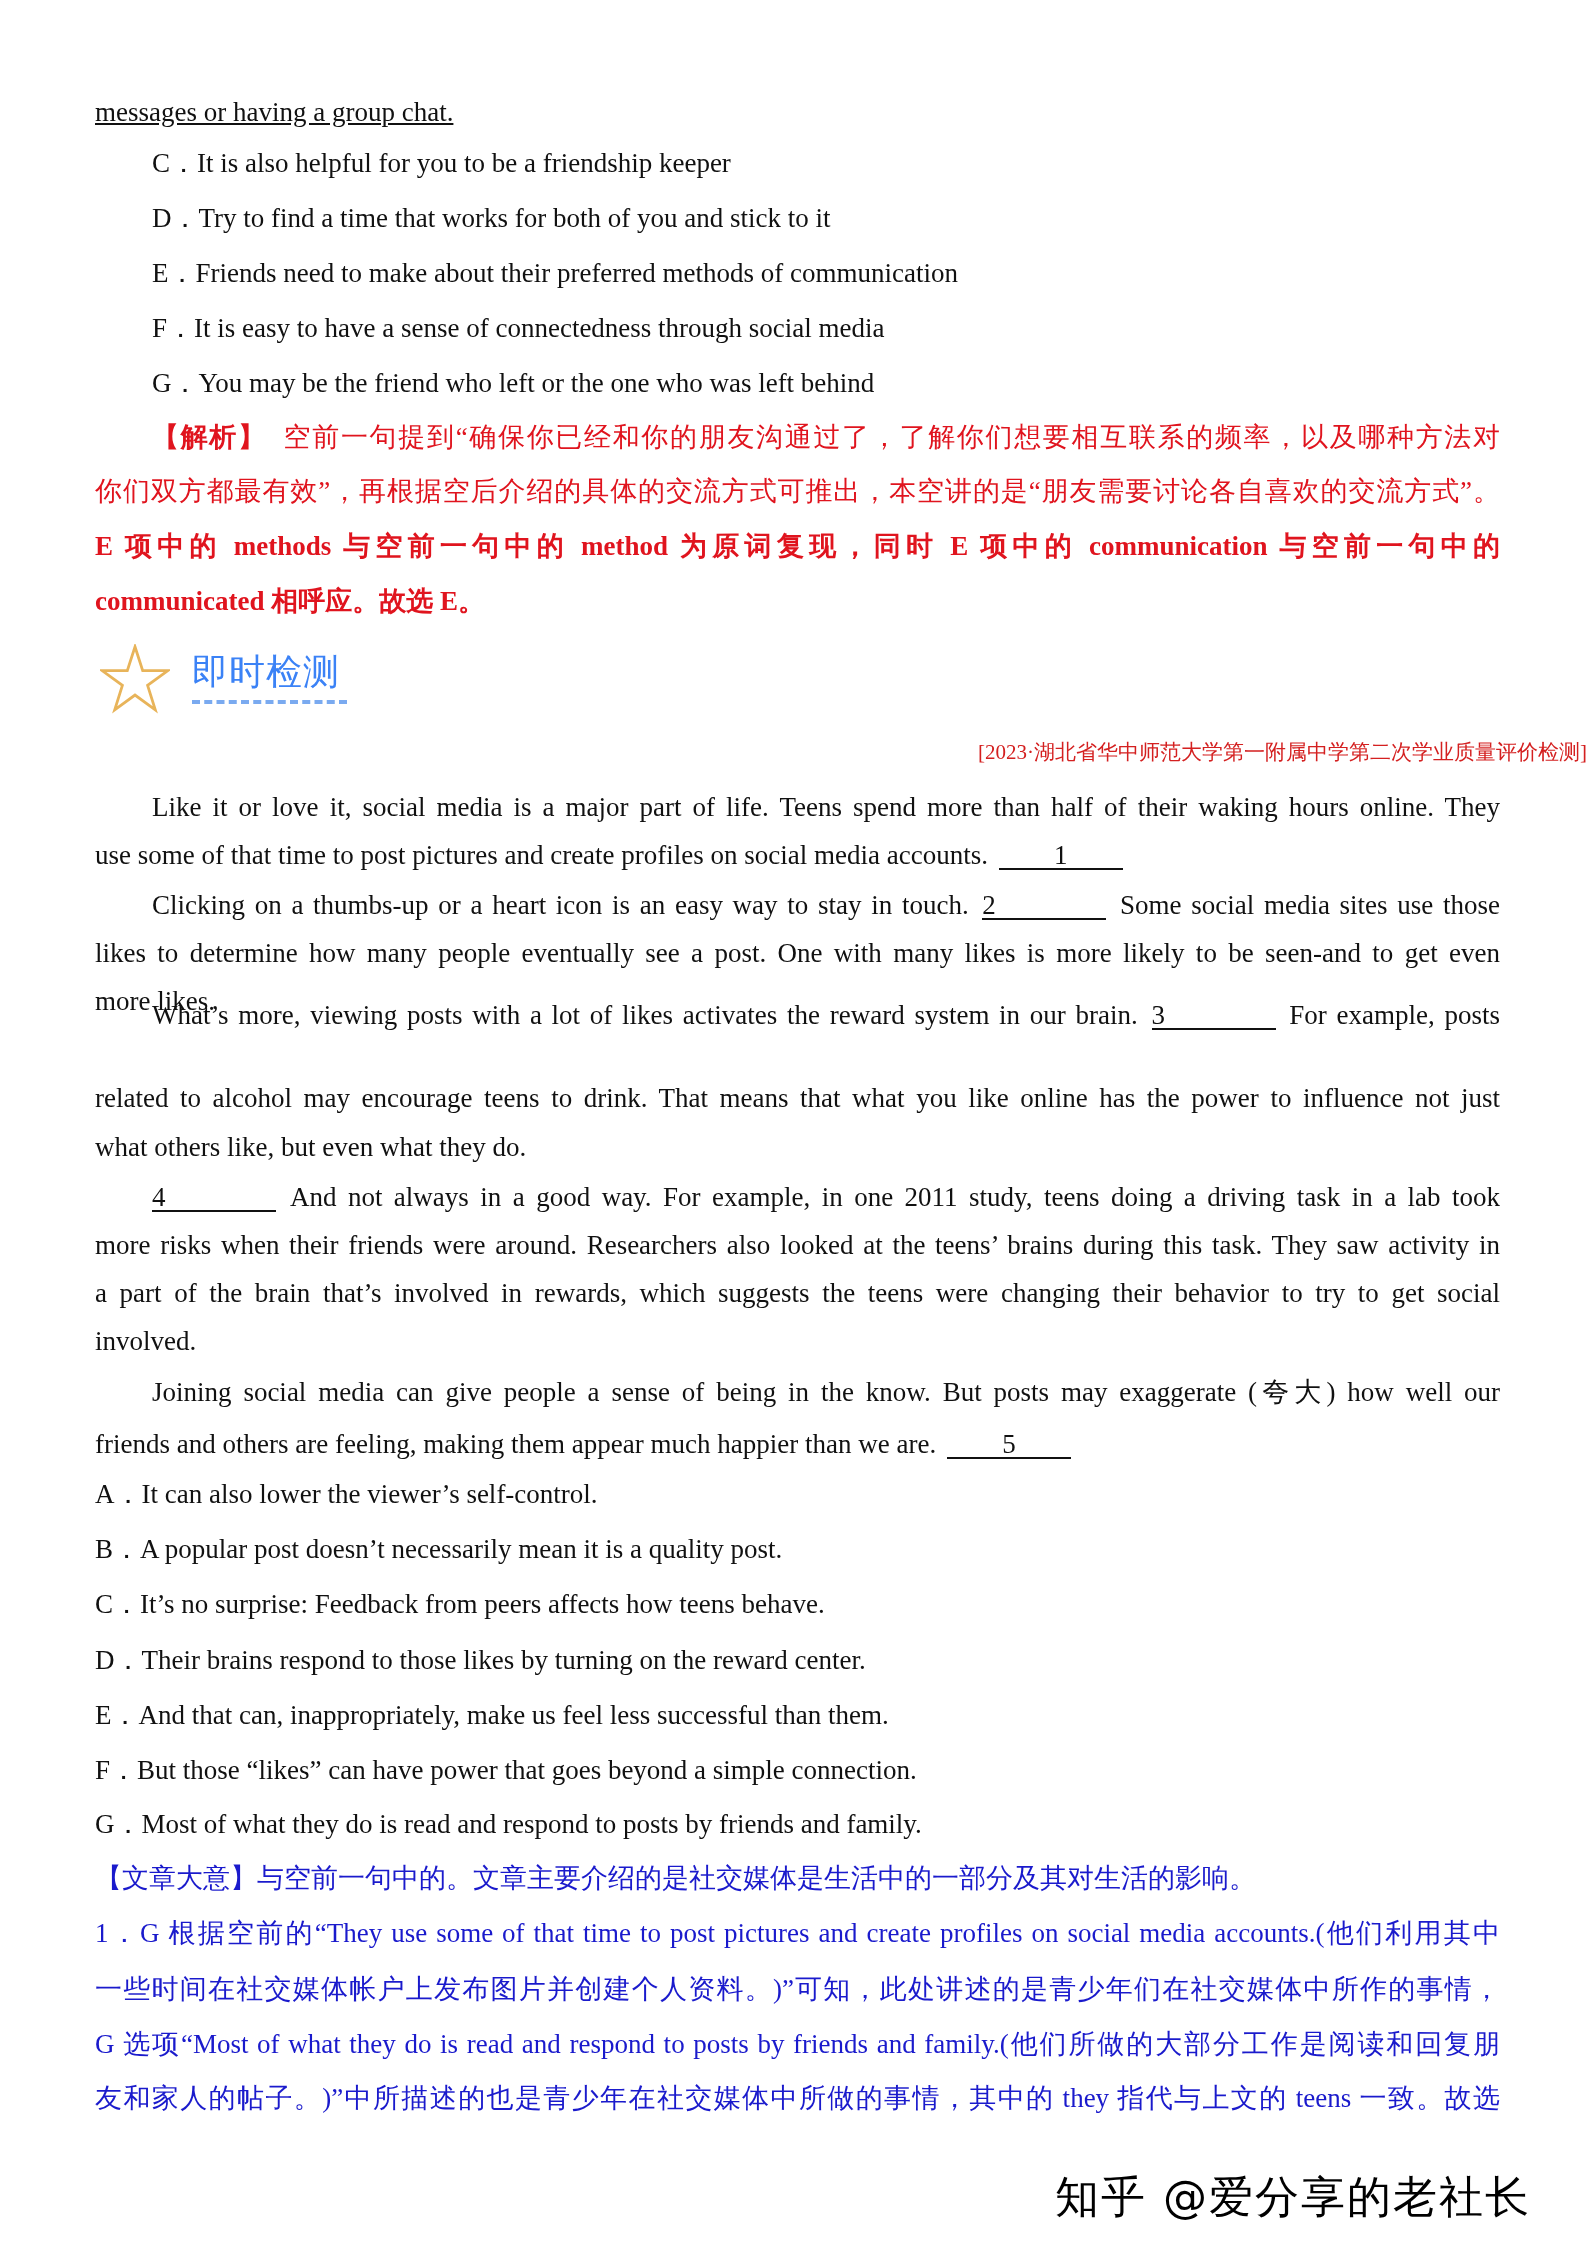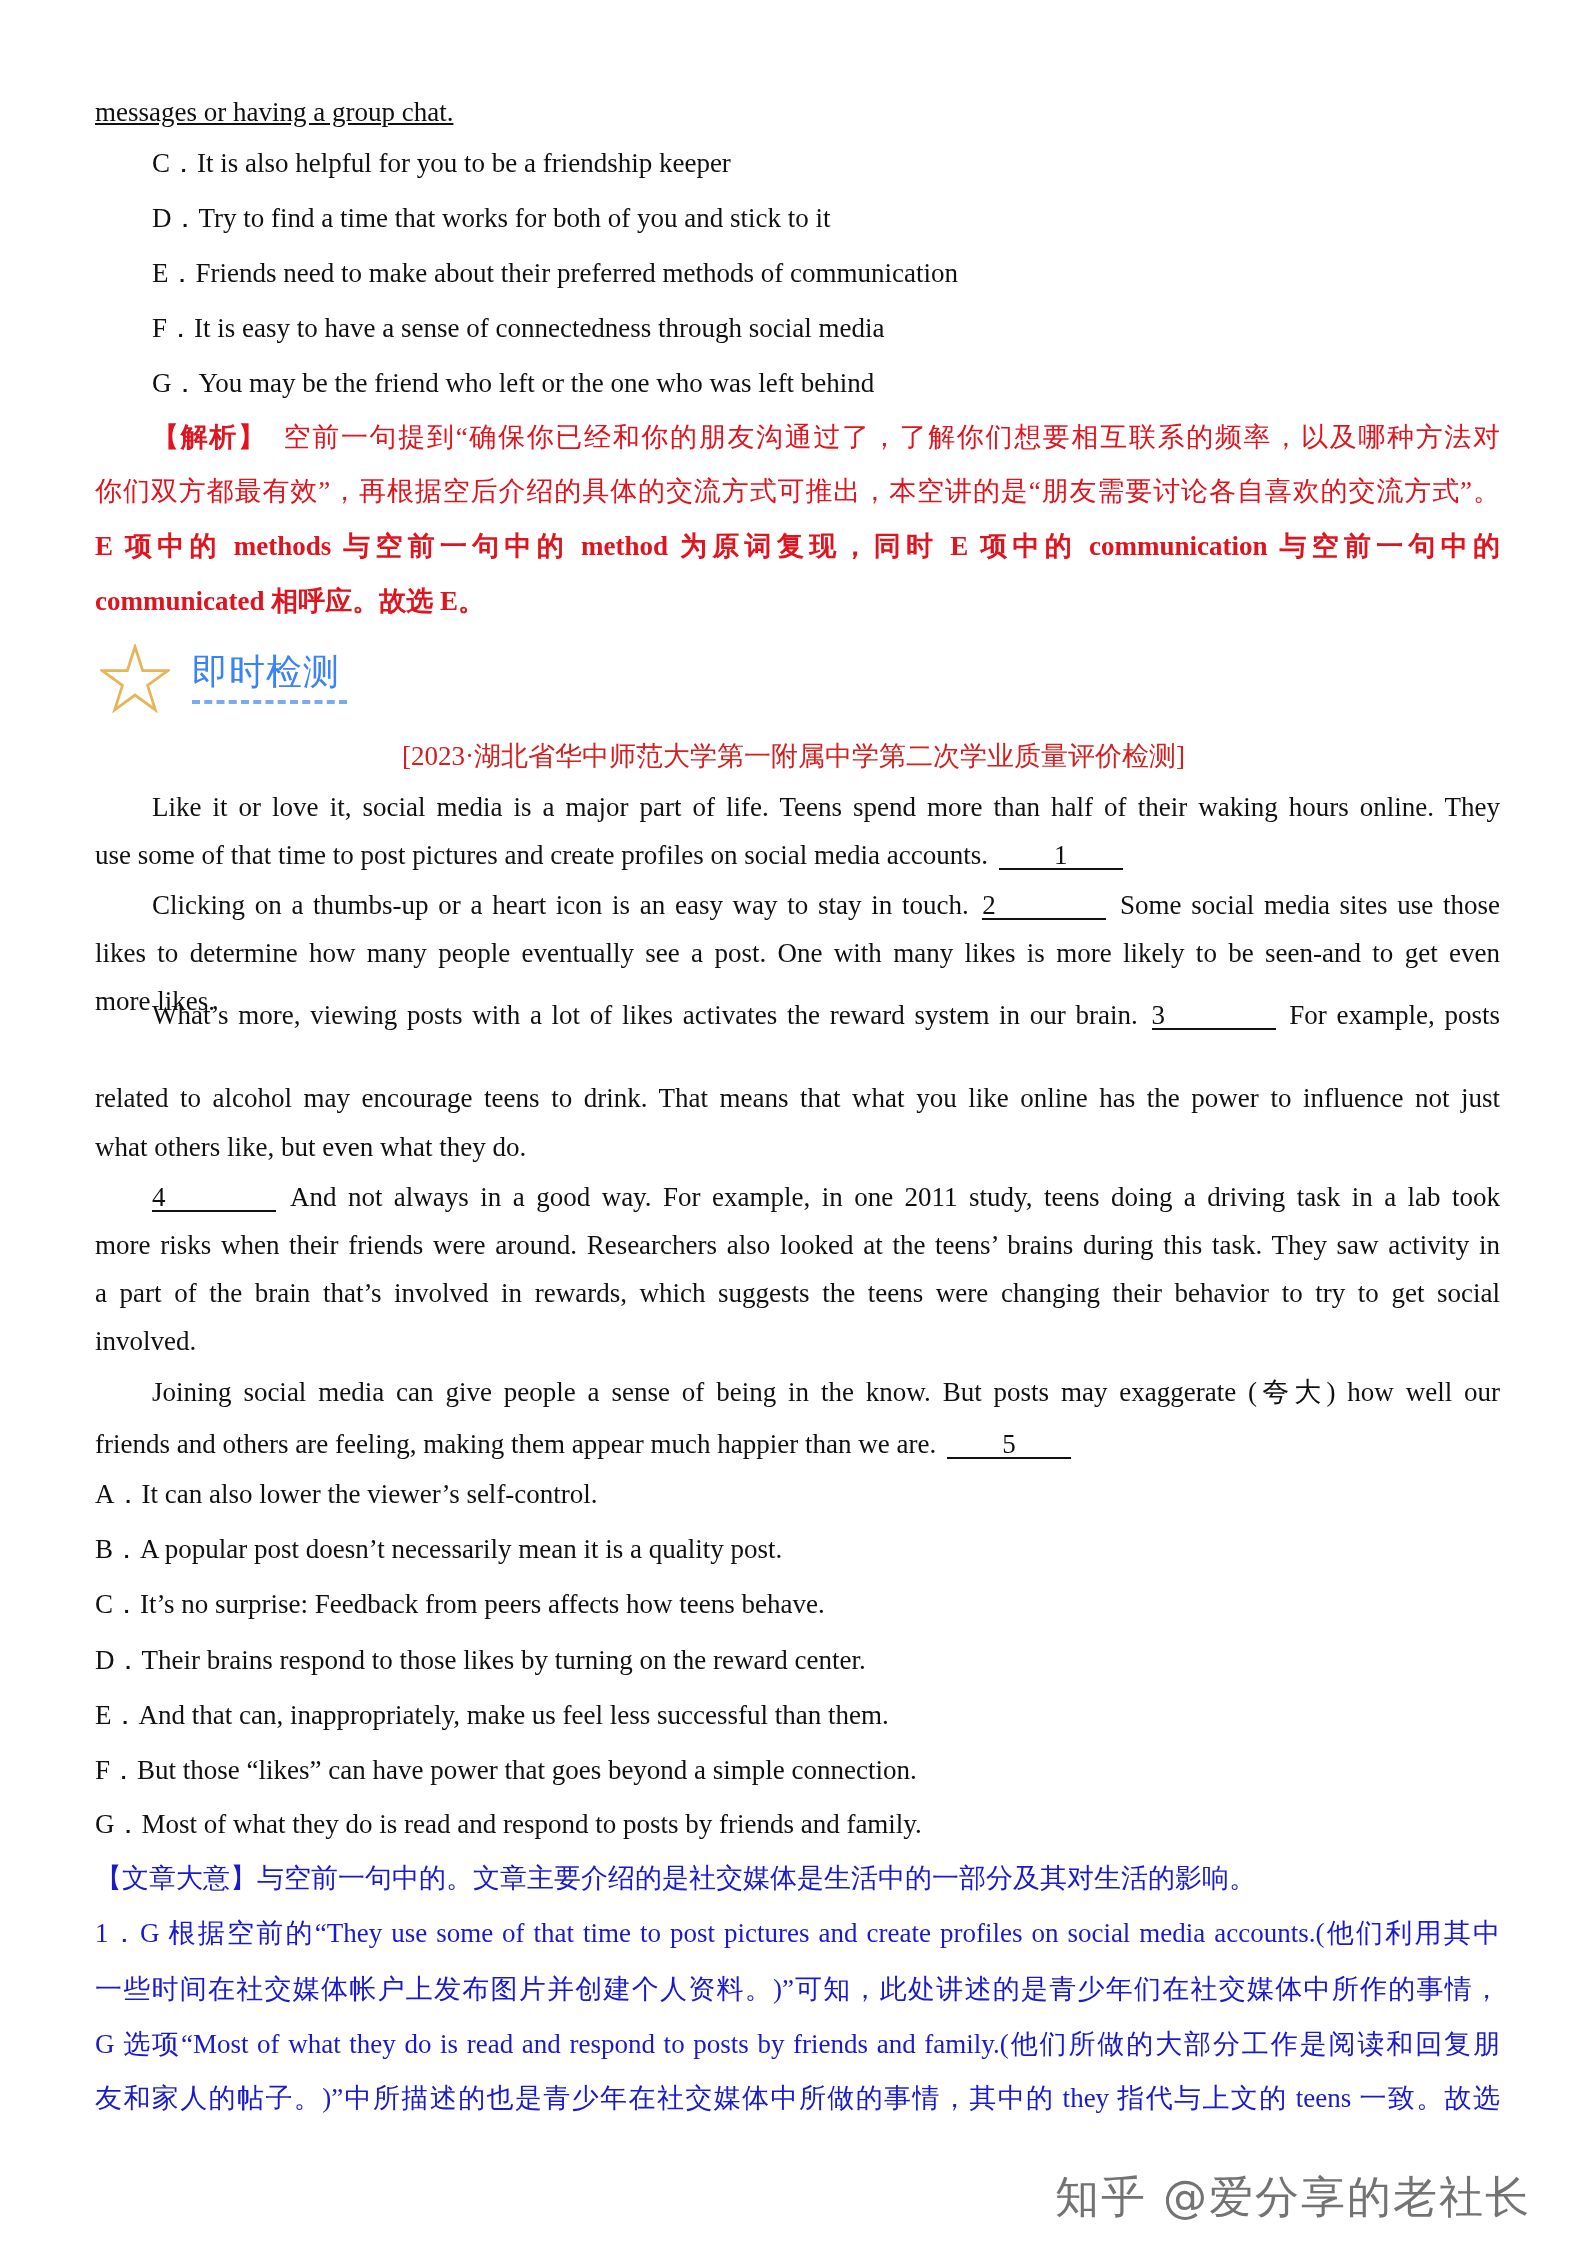--- a/index.html
+++ b/index.html
@@ -29,26 +29,26 @@
   .section-title {
     position: absolute; left: 92px; top: 8px;
     font-family: "DejaVu Sans", sans-serif; font-size: 36px; color: #3b82f6;
     letter-spacing: 1px;
   }
   .dash-underline {
     position: absolute; left: 92px; top: 60px; width: 155px; height: 0;
     border-top: 4px dashed #7aaaf0;
   }
   .source {
-    position: absolute; left: 0; width: 1587px; text-align: center;
-    font-size: 27px; color: #d42020; top: 738px;
+    position: absolute; left: 0; width: 1587px; text-align: right;
+    font-size: 21px; color: #d42020; top: 738px;
   }
   .watermark {
     position: absolute; left: 1055px; top: 2168px;
-    font-family: "DejaVu Sans", sans-serif; font-size: 44px; color: #737373;
+    font-family: "DejaVu Sans", sans-serif; font-size: 44px; color: #000000;
     letter-spacing: 2px;
     text-align: center;
   }
 </style>
 </head>
 <body>
 
 <div class="line" style="top:95px;text-decoration:underline;">messages or having a group chat.</div>
 
 <div class="line opt-indent" style="top:146px;">

